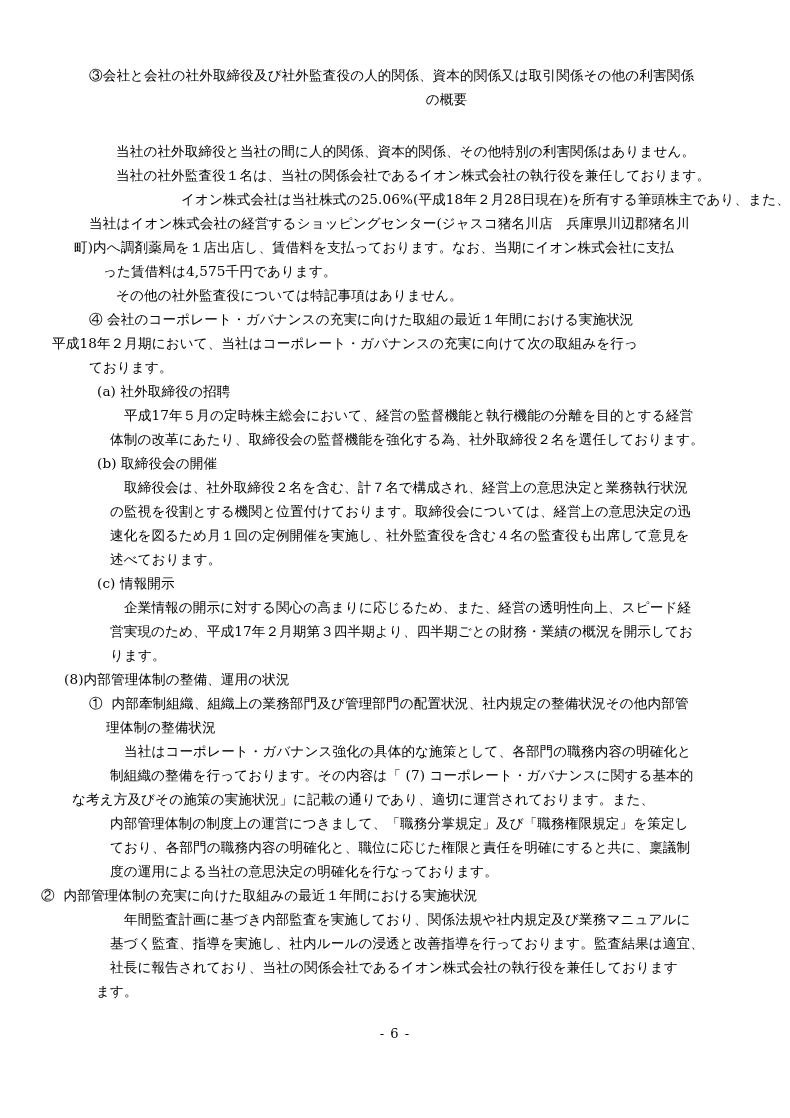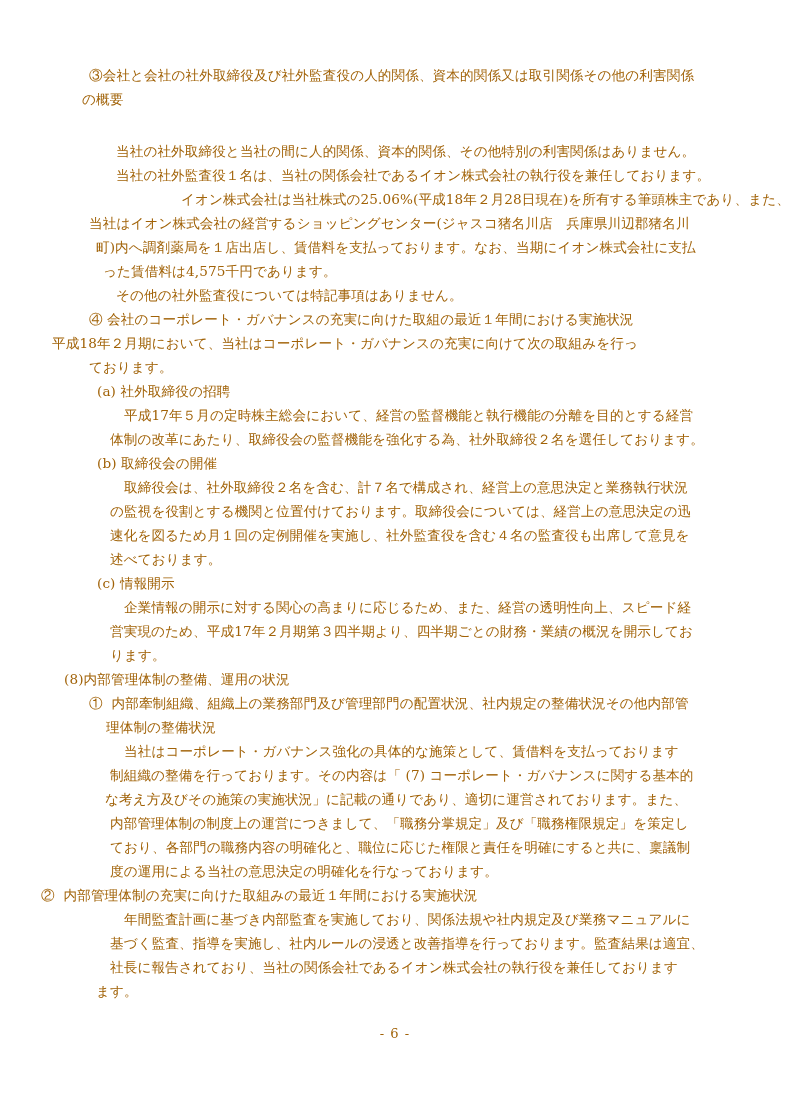--- a/index.html
+++ b/index.html
@@ -7,21 +7,21 @@
     padding: 0;
     background: #ffffff;
   }
   .page {
     position: relative;
     width: 790px;
     height: 1118px;
     background: #ffffff;
     overflow: hidden;
     font-family: "DejaVu Serif", "Liberation Serif", serif;
-    color: #a16207;
+    color: #000000;
   }
   .content {
     position: absolute;
     top: 63px;
     left: 0;
     right: 0;
   }
   .doc-line {
     height: 24px;
     line-height: 24px;
@@ -39,49 +39,49 @@
     line-height: 24px;
     letter-spacing: 1px;
   }
 </style>
 </head>
 <body>
 
 <div class="page">
   <div class="content" id="doc-content">
       <div class="doc-line" style="padding-left: 89px;">③会社と会社の社外取締役及び社外監査役の人的関係、資本的関係又は取引関係その他の利害関係</div>
-      <div class="doc-line" style="padding-left: 82px;">の概要</div>
+      <div class="doc-line" style="padding-left: 103px; text-align: center;">の概要</div>
       <div class="doc-line" style="padding-left: 116px; margin-top: 28px;">当社の社外取締役と当社の間に人的関係、資本的関係、その他特別の利害関係はありません。</div>
       <div class="doc-line" style="padding-left: 116px;">当社の社外監査役１名は、当社の関係会社であるイオン株式会社の執行役を兼任しております。</div>
       <div class="doc-line" style="padding-left: 89px; text-align: right;">イオン株式会社は当社株式の25.06%(平成18年２月28日現在)を所有する筆頭株主であり、また、</div>
       <div class="doc-line" style="padding-left: 89px;">当社はイオン株式会社の経営するショッピングセンター(ジャスコ猪名川店　兵庫県川辺郡猪名川</div>
-      <div class="doc-line" style="padding-left: 96px;">町)内へ調剤薬局を１店出店し、賃借料を支払っております。なお、当期にイオン株式会社に支払</div>
+      <div class="doc-line" style="padding-left: 74px;">町)内へ調剤薬局を１店出店し、賃借料を支払っております。なお、当期にイオン株式会社に支払</div>
       <div class="doc-line" style="padding-left: 103px;">った賃借料は4,575千円であります。</div>
       <div class="doc-line" style="padding-left: 116px;">その他の社外監査役については特記事項はありません。</div>
       <div class="doc-line" style="padding-left: 89px;">④ 会社のコーポレート・ガバナンスの充実に向けた取組の最近１年間における実施状況</div>
       <div class="doc-line" style="padding-left: 52px;">平成18年２月期において、当社はコーポレート・ガバナンスの充実に向けて次の取組みを行っ</div>
       <div class="doc-line" style="padding-left: 89px;">ております。</div>
       <div class="doc-line" style="padding-left: 97px;">(a) 社外取締役の招聘</div>
       <div class="doc-line" style="padding-left: 124px;">平成17年５月の定時株主総会において、経営の監督機能と執行機能の分離を目的とする経営</div>
       <div class="doc-line" style="padding-left: 110px;">体制の改革にあたり、取締役会の監督機能を強化する為、社外取締役２名を選任しております。</div>
       <div class="doc-line" style="padding-left: 97px;">(b) 取締役会の開催</div>
       <div class="doc-line" style="padding-left: 124px;">取締役会は、社外取締役２名を含む、計７名で構成され、経営上の意思決定と業務執行状況</div>
       <div class="doc-line" style="padding-left: 110px;">の監視を役割とする機関と位置付けております。取締役会については、経営上の意思決定の迅</div>
       <div class="doc-line" style="padding-left: 110px;">速化を図るため月１回の定例開催を実施し、社外監査役を含む４名の監査役も出席して意見を</div>
       <div class="doc-line" style="padding-left: 110px;">述べております。</div>
       <div class="doc-line" style="padding-left: 97px;">(c) 情報開示</div>
       <div class="doc-line" style="padding-left: 124px;">企業情報の開示に対する関心の高まりに応じるため、また、経営の透明性向上、スピード経</div>
       <div class="doc-line" style="padding-left: 110px;">営実現のため、平成17年２月期第３四半期より、四半期ごとの財務・業績の概況を開示してお</div>
       <div class="doc-line" style="padding-left: 110px;">ります。</div>
       <div class="doc-line" style="padding-left: 64px;">(8)内部管理体制の整備、運用の状況</div>
       <div class="doc-line" style="padding-left: 89px;">①  内部牽制組織、組織上の業務部門及び管理部門の配置状況、社内規定の整備状況その他内部管</div>
       <div class="doc-line" style="padding-left: 106px;">理体制の整備状況</div>
-      <div class="doc-line" style="padding-left: 124px;">当社はコーポレート・ガバナンス強化の具体的な施策として、賃借料を支払っております</div>
+      <div class="doc-line" style="padding-left: 124px;">当社はコーポレート・ガバナンス強化の具体的な施策として、各部門の職務内容の明確化と</div>
       <div class="doc-line" style="padding-left: 110px;">制組織の整備を行っております。その内容は「 (7) コーポレート・ガバナンスに関する基本的</div>
-      <div class="doc-line" style="padding-left: 105px;">な考え方及びその施策の実施状況」に記載の通りであり、適切に運営されております。また、</div>
+      <div class="doc-line" style="padding-left: 72px;">な考え方及びその施策の実施状況」に記載の通りであり、適切に運営されております。また、</div>
       <div class="doc-line" style="padding-left: 110px;">内部管理体制の制度上の運営につきまして、「職務分掌規定」及び「職務権限規定」を策定し</div>
       <div class="doc-line" style="padding-left: 110px;">ており、各部門の職務内容の明確化と、職位に応じた権限と責任を明確にすると共に、稟議制</div>
       <div class="doc-line" style="padding-left: 110px;">度の運用による当社の意思決定の明確化を行なっております。</div>
       <div class="doc-line" style="padding-left: 41px;">②  内部管理体制の充実に向けた取組みの最近１年間における実施状況</div>
       <div class="doc-line" style="padding-left: 124px;">年間監査計画に基づき内部監査を実施しており、関係法規や社内規定及び業務マニュアルに</div>
       <div class="doc-line" style="padding-left: 110px;">基づく監査、指導を実施し、社内ルールの浸透と改善指導を行っております。監査結果は適宜、</div>
       <div class="doc-line" style="padding-left: 110px;">社長に報告されており、当社の関係会社であるイオン株式会社の執行役を兼任しております</div>
       <div class="doc-line" style="padding-left: 96px;">ます。</div>
     </div>
   <div class="footer">- 6 -</div>

